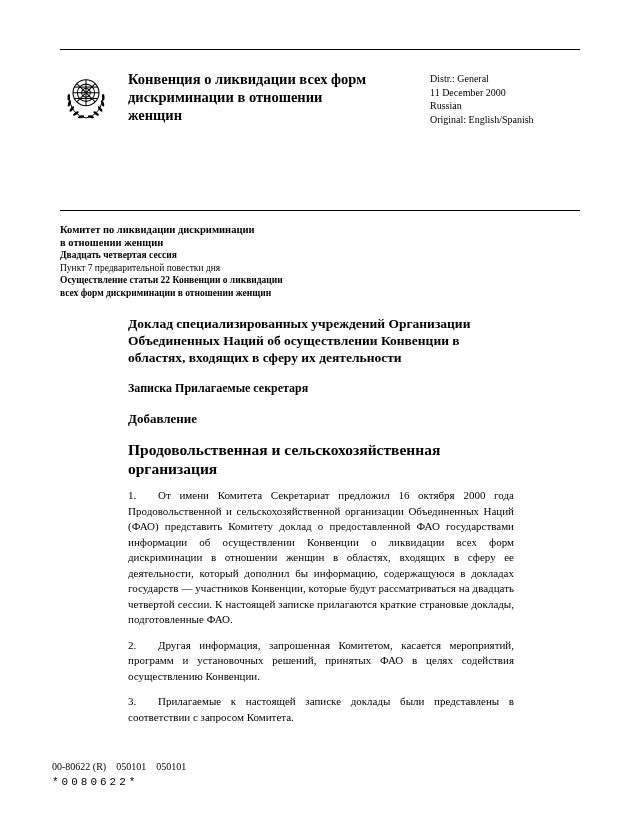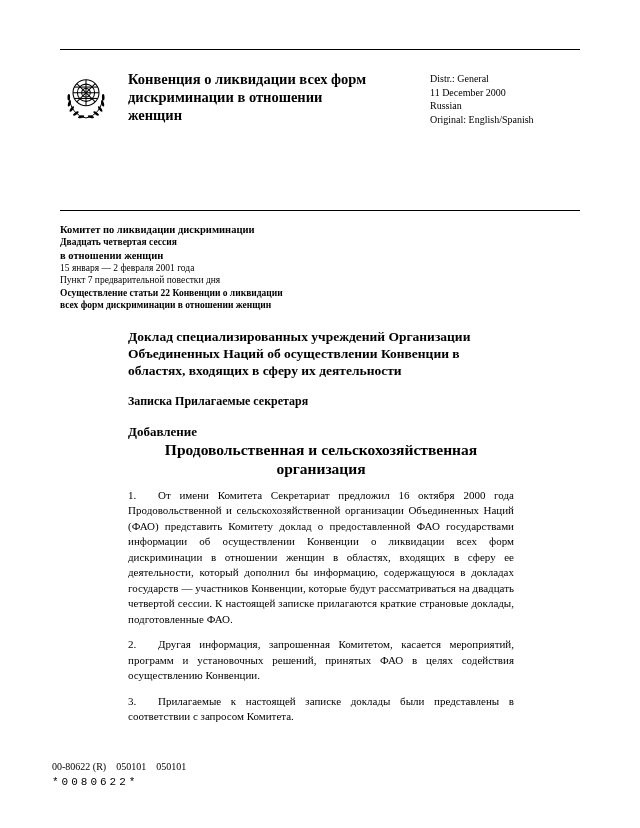--- a/index.html
+++ b/index.html
@@ -105,21 +105,21 @@
   }
   .addendum-line {
     font-size: 13px;
     font-weight: bold;
     margin-top: 15px;
   }
   .section-title {
     font-size: 15.5px;
     font-weight: bold;
     line-height: 19px;
-    text-align: center;
+    margin-top: 13px;
   }
   .para {
     font-size: 11px;
     line-height: 15.5px;
     text-align: justify;
     margin: 10px 0 0 0;
   }
   .pnum {
     display: inline-block;
     width: 30px;
@@ -187,23 +187,22 @@
       <div>11 December 2000</div>
       <div>Russian</div>
       <div>Original: English/Spanish</div>
     </div>
   </div>
 
   <hr class="rule-mid">
 
   <div class="committee">
     <div class="bold">Комитет по ликвидации дискриминации</div>
+    <div class="bold">в отношении женщин</div>
     <div class="bold small">Двадцать четвертая сессия</div>
-    <div class="bold">в отношении женщин</div>
-    <div class="small">15 января — 2 февраля 2001 года</div>
     <div class="small">Пункт 7 предварительной повестки дня</div>
     <div class="bold small">Осуществление статьи 22 Конвенции о ликвидации</div>
     <div class="bold small">всех форм дискриминации в отношении женщин</div>
   </div>
 
   <div class="bodycol">
     <p class="main-heading">Доклад специализированных учреждений Организации Объединенных Наций об осуществлении Конвенции в областях, входящих в сферу их деятельности</p>
     <div class="note-line">Записка Прилагаемые секретаря</div>
     <div class="addendum-line">Добавление</div>
     <div class="section-title">Продовольственная и сельскохозяйственная организация</div>

